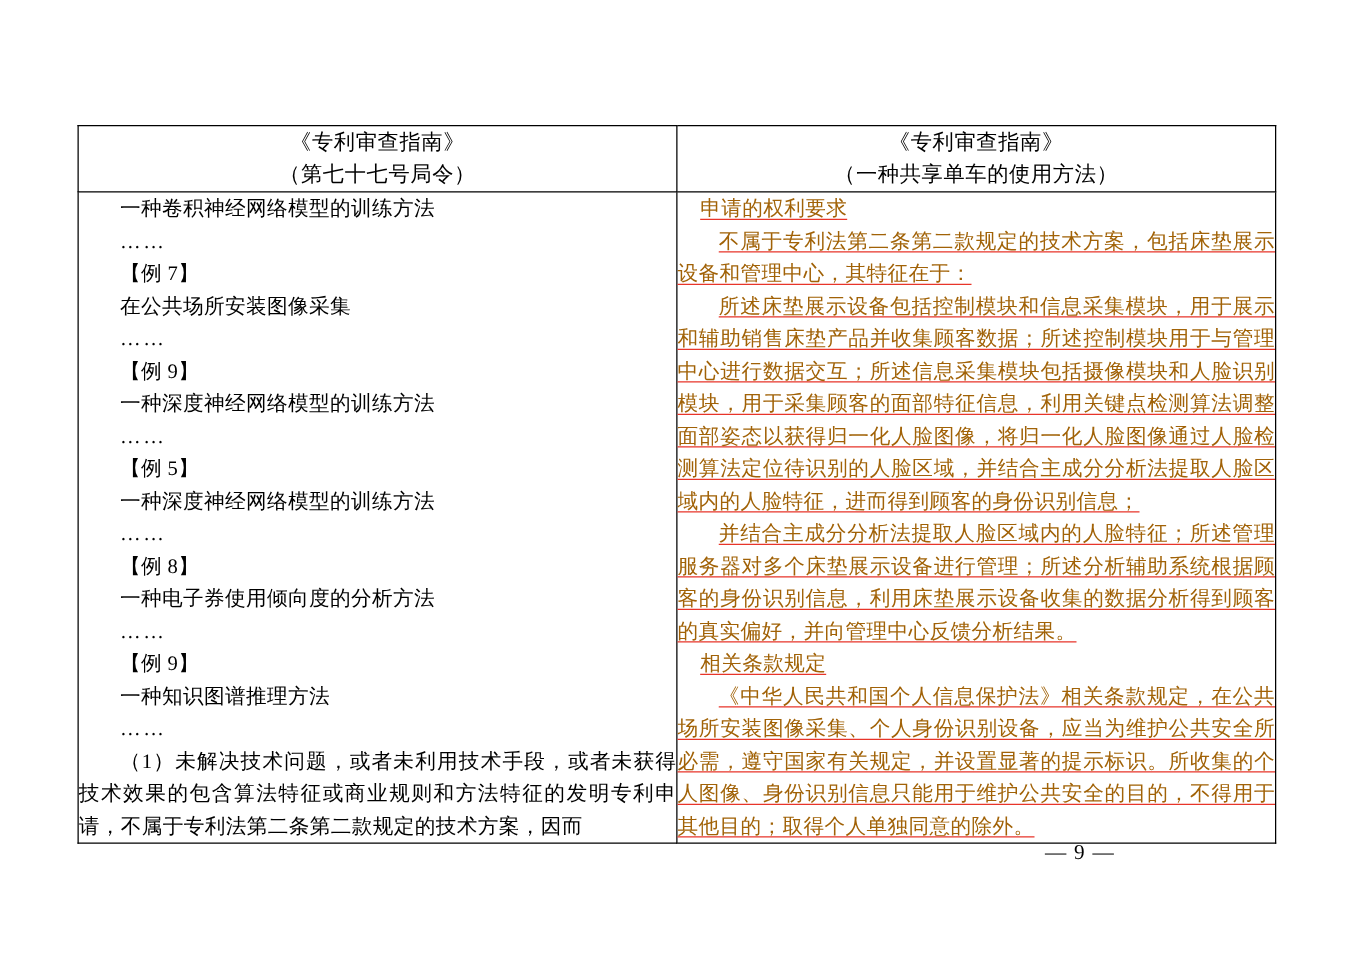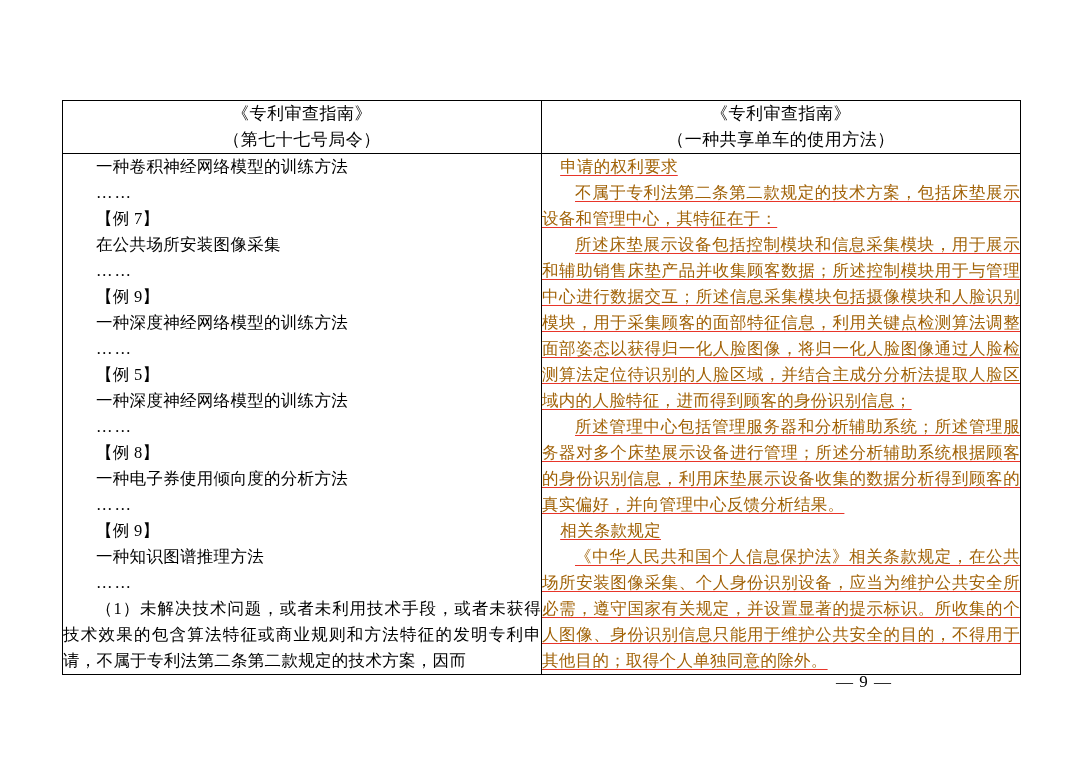--- a/index.html
+++ b/index.html
@@ -116,21 +116,21 @@
           <p class="para dots">……</p>
           <p class="para indent1">【例 9】</p>
           <p class="para indent1">一种知识图谱推理方法</p>
           <p class="para dots">……</p>
           <p class="para indent1">（1）未解决技术问题，或者未利用技术手段，或者未获得技术效果的包含算法特征或商业规则和方法特征的发明专利申请，不属于专利法第二条第二款规定的技术方案，因而</p>
         </td>
         <td class="col-right body-cell revised">
           <p class="para indent-sm">申请的权利要求</p>
           <p class="para indent1">不属于专利法第二条第二款规定的技术方案，包括床垫展示设备和管理中心，其特征在于：</p>
           <p class="para indent1">所述床垫展示设备包括控制模块和信息采集模块，用于展示和辅助销售床垫产品并收集顾客数据；所述控制模块用于与管理中心进行数据交互；所述信息采集模块包括摄像模块和人脸识别模块，用于采集顾客的面部特征信息，利用关键点检测算法调整面部姿态以获得归一化人脸图像，将归一化人脸图像通过人脸检测算法定位待识别的人脸区域，并结合主成分分析法提取人脸区域内的人脸特征，进而得到顾客的身份识别信息；</p>
-          <p class="para indent1">所述管理中心包括管理服务器和分析辅助系统；所述管理服务器对多个床垫展示设备进行管理；所述分析辅助系统根据顾客的身份识别信息，利用床垫展示设备收集的数据分析得到顾客的真实偏好，并向管理中心反馈分析结果。</p>
+          <p class="para indent1">并结合主成分分析法提取人脸区域内的人脸特征；所述管理服务器对多个床垫展示设备进行管理；所述分析辅助系统根据顾客的身份识别信息，利用床垫展示设备收集的数据分析得到顾客的真实偏好，并向管理中心反馈分析结果。</p>
           <p class="para indent-sm">相关条款规定</p>
           <p class="para indent1">《中华人民共和国个人信息保护法》相关条款规定，在公共场所安装图像采集、个人身份识别设备，应当为维护公共安全所必需，遵守国家有关规定，并设置显著的提示标识。所收集的个人图像、身份识别信息只能用于维护公共安全的目的，不得用于其他目的；取得个人单独同意的除外。</p>
         </td>
       </tr>
     </tbody>
   </table>
 
   <div class="page-number">— 9 —</div>
 
 </div>

